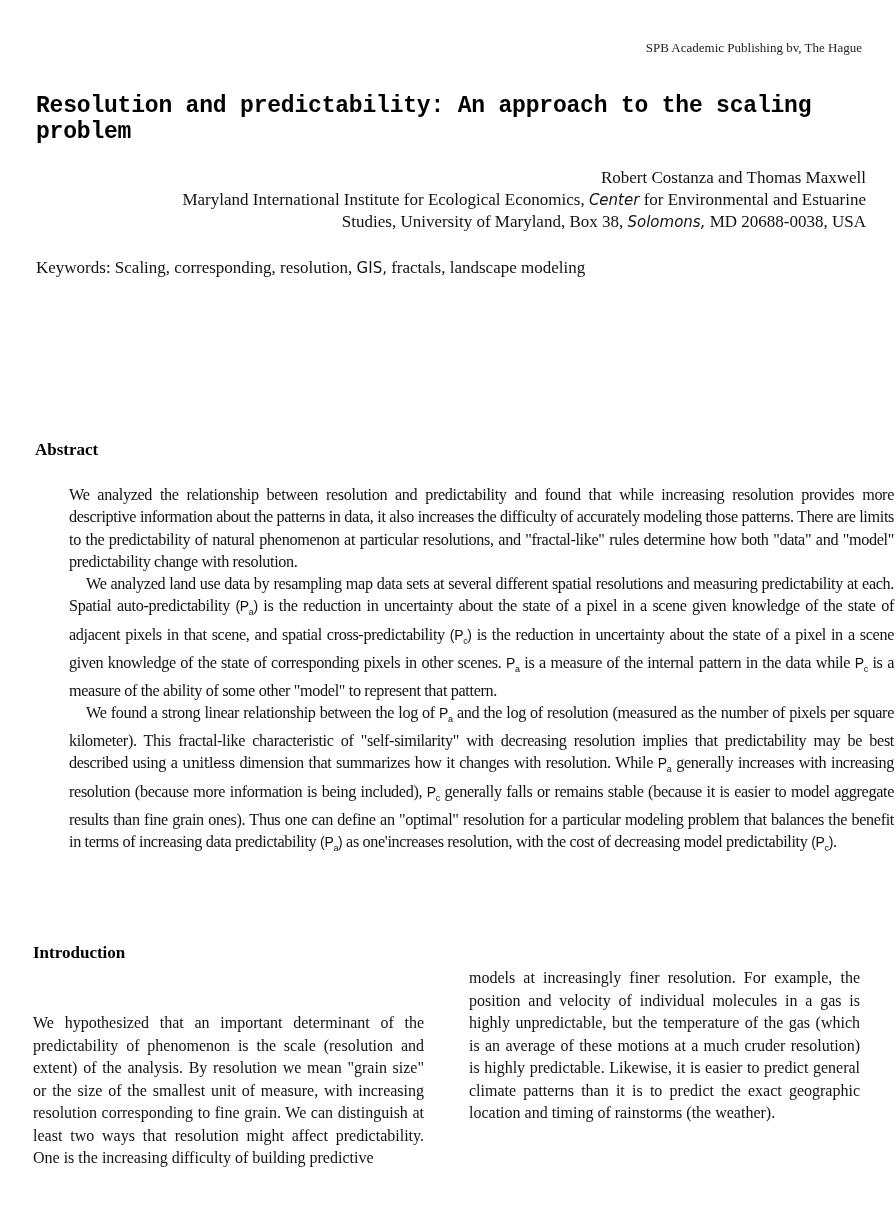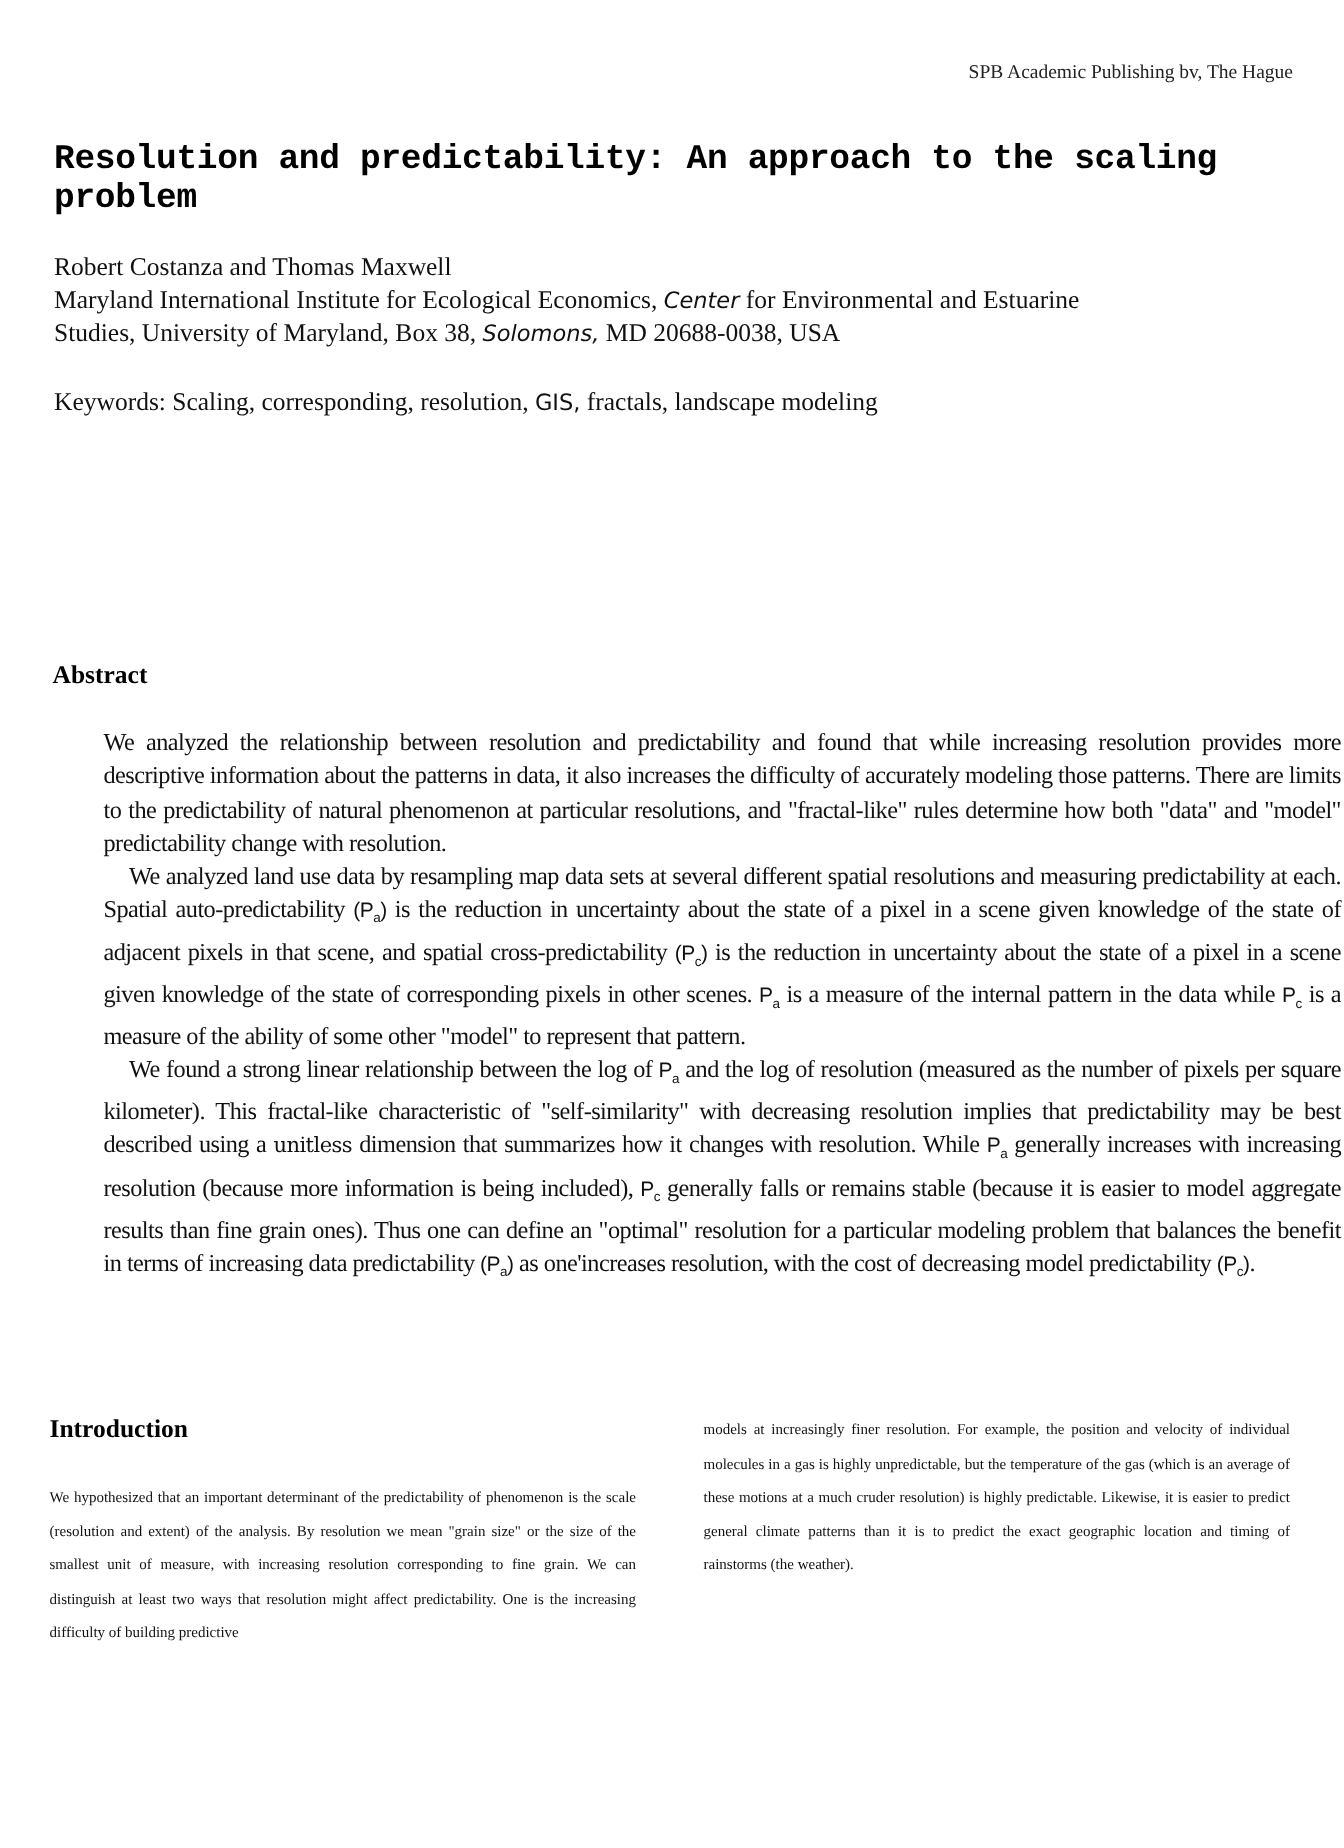--- a/index.html
+++ b/index.html
@@ -10,21 +10,21 @@
     .journal-ref {
       position: absolute; right: 34px; top: 38px; text-align: right;
       font-size: 13px; line-height: 19px; color: #222;
     }
     .title {
       position: absolute; left: 36px; top: 93px; margin: 0;
       font-size: 23px; font-weight: bold; letter-spacing: -0.2px; color: #000; font-family: Liberation Mono, monospace;
     }
     .authors {
       position: absolute; left: 36px; top: 167px; width: 830px;
-      font-size: 17px; line-height: 22px;
+      font-size: 17px; line-height: 22px; text-align: right;
     }
     .affil-line { display: block; }
     .italic-sans { font-family: "DejaVu Sans", sans-serif; font-style: italic; font-size: 15px; }
     .keywords {
       position: absolute; left: 36px; top: 258px; font-size: 17px;
     }
     .keywords .gis { font-family: "DejaVu Sans", sans-serif; font-size: 15px; }
     .section-heading {
       position: absolute; margin: 0; font-size: 17px; font-weight: bold; color: #000;
     }
@@ -35,21 +35,21 @@
       letter-spacing: -0.35px;
       margin-left: 34px;
     }
     .abstract p { margin: 0; }
     .abstract p.indent { text-indent: 17px; }
     .sym { font-family: Liberation Sans, sans-serif; font-size: 14px; }
     .sym sub { font-size: 9px; }
     .unitless { font-family: "DejaVu Serif", serif; font-size: 14px; }
     .intro-heading { left: 33px; top: 943px; }
     .col {
-      position: absolute; font-size: 10px; line-height: 22.5px; text-align: justify;
+      position: absolute; font-size: 16px; line-height: 22.5px; text-align: justify; margin-top: 24px;
     }
     .col p { margin: 0; }
     .col p.indent { text-indent: 17px; }
     .col-left { left: 33px; top: 988px; width: 391px; }
     .col-right { left: 469px; top: 943px; width: 391px; }
   </style>
 </head>
 <body>
 
 <div class="journal-ref">

